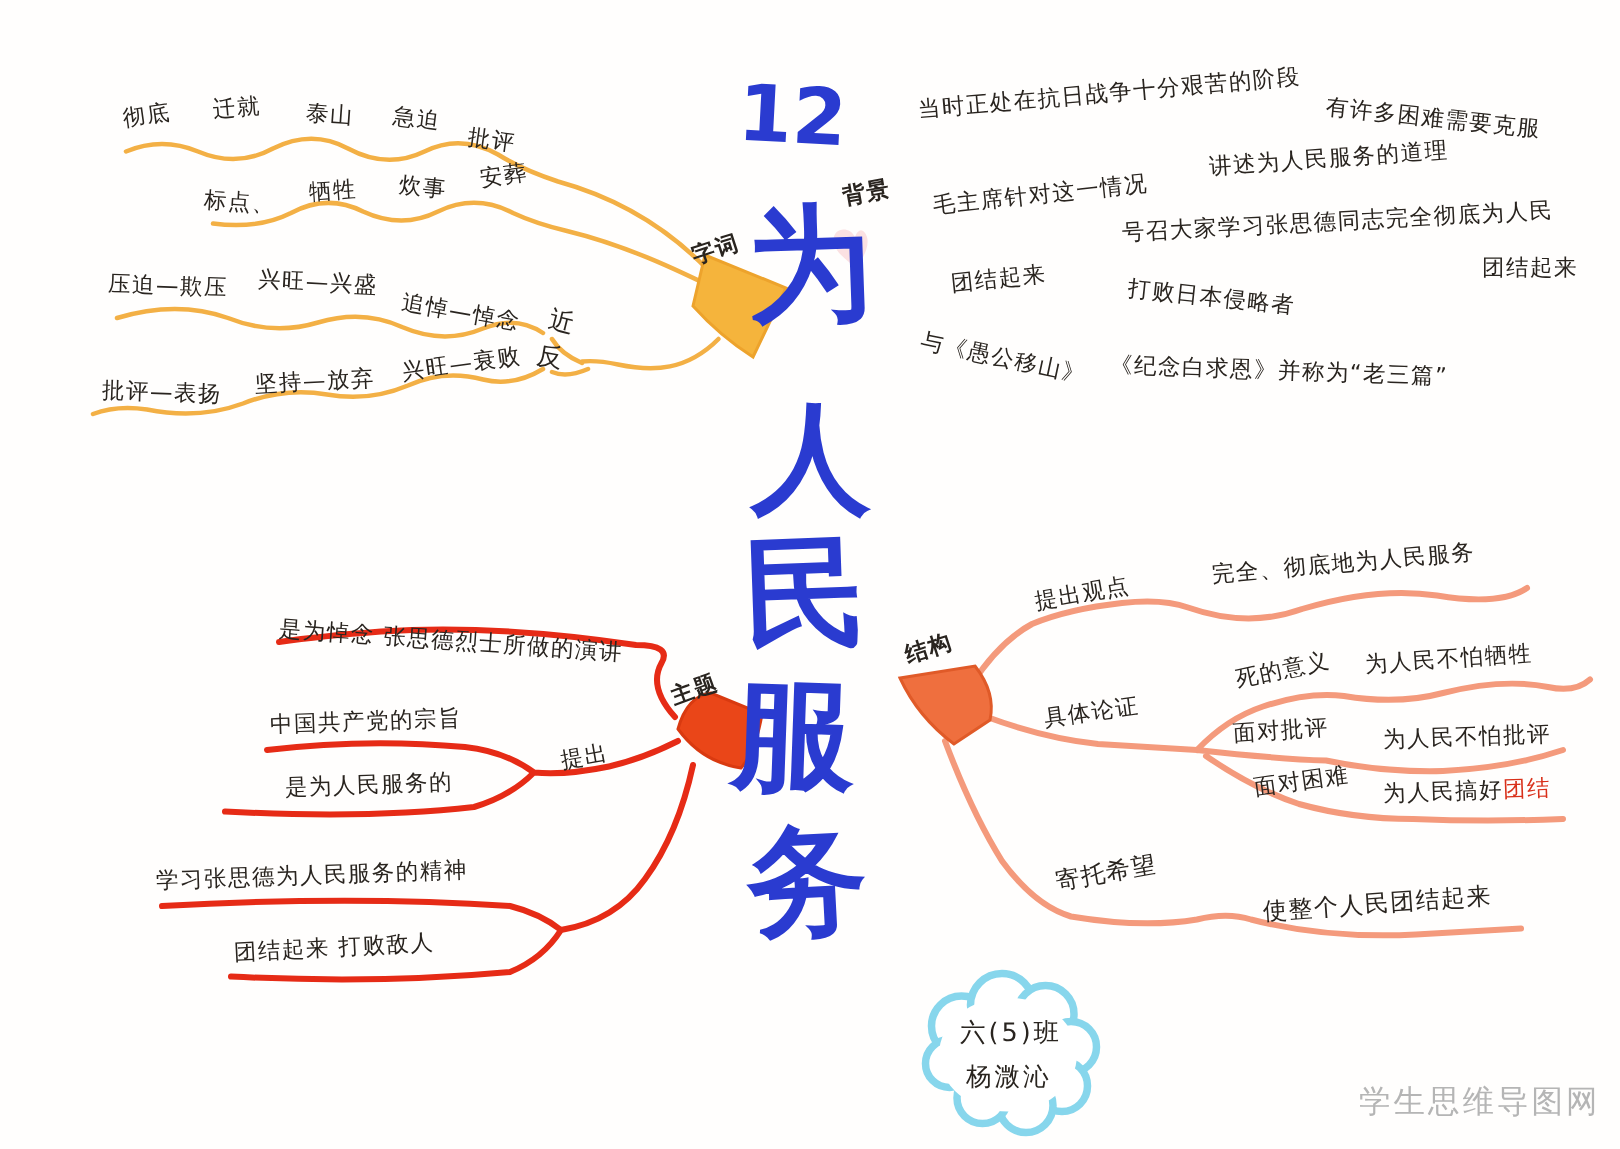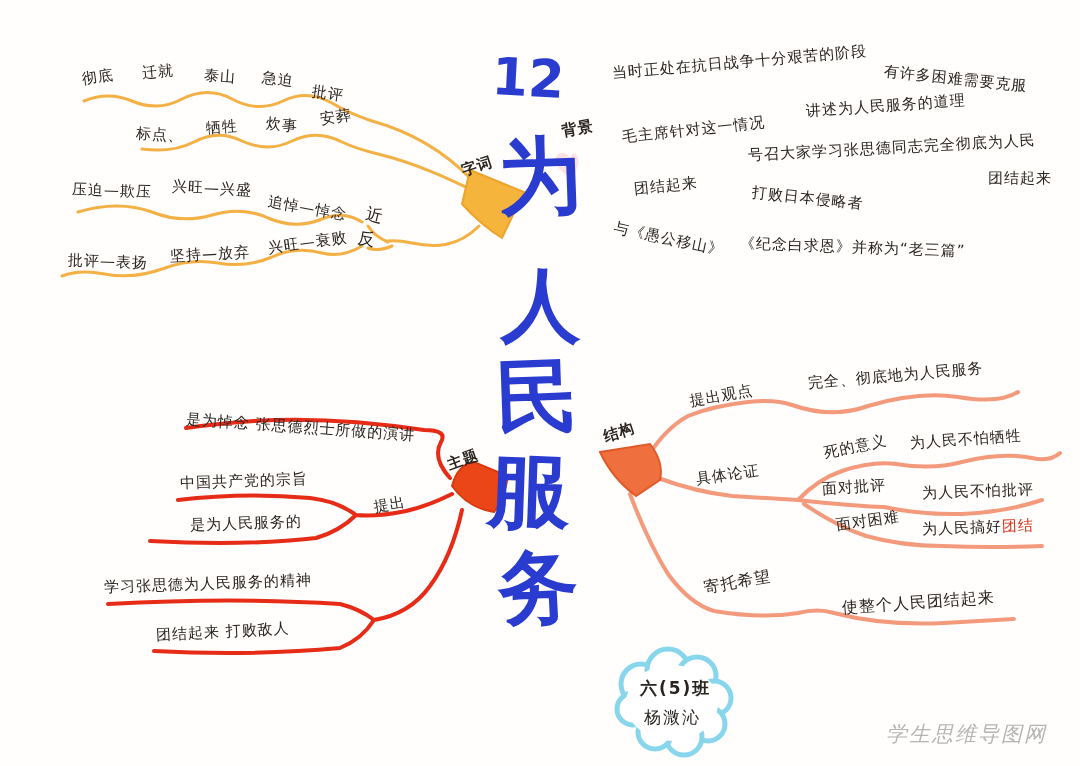--- a/index.html
+++ b/index.html
@@ -112,18 +112,18 @@
   <span class="hw" style="left:842px;top:600px;font-size:16px;transform:rotate(-4deg);">使整个人民团结起来</span>
 
   <span class="hw node-label" style="left:448px;top:458px;transform:rotate(-20deg);">主题</span>
   <span class="hw" style="left:186px;top:412px;transform:rotate(4deg);">是为悼念 张思德烈士所做的演讲</span>
   <span class="hw" style="left:180px;top:476px;transform:rotate(-2deg);">中国共产党的宗旨</span>
   <span class="hw" style="left:374px;top:500px;transform:rotate(-10deg);">提出</span>
   <span class="hw" style="left:190px;top:518px;transform:rotate(-2deg);">是为人民服务的</span>
   <span class="hw" style="left:104px;top:580px;transform:rotate(-2deg);">学习张思德为人民服务的精神</span>
   <span class="hw" style="left:156px;top:628px;transform:rotate(-3deg);">团结起来 打败敌人</span>
 
-  <span class="sig" style="left:640px;top:677px;font-weight:bold;">六(5)班</span>
+  <span class="sig" style="left:640px;top:677px;">六(5)班</span>
   <span class="sig" style="left:644px;top:706px;">杨溦沁</span>
 
-  <span class="watermark" style="left:886px;top:720px;font-style:italic;">学生思维导图网</span>
+  <span class="watermark" style="left:906px;top:720px;">学生思维导图网</span>
 
 </div>
 
 </body></html>

